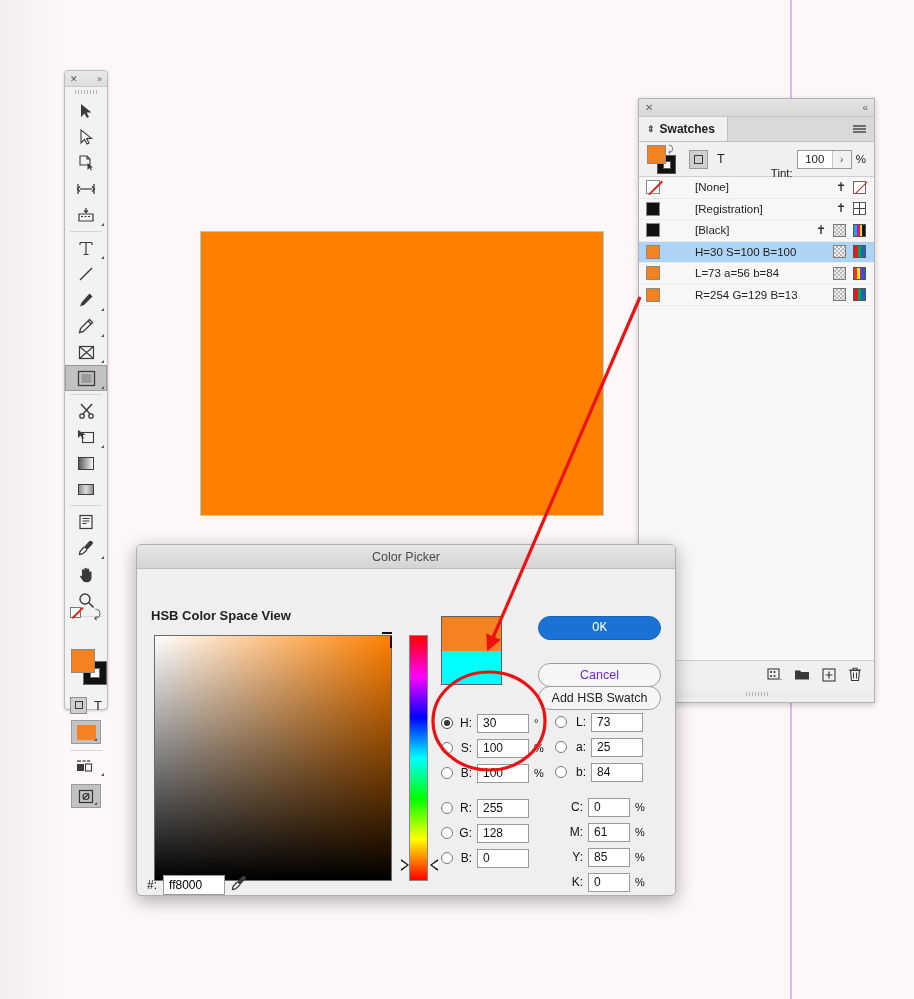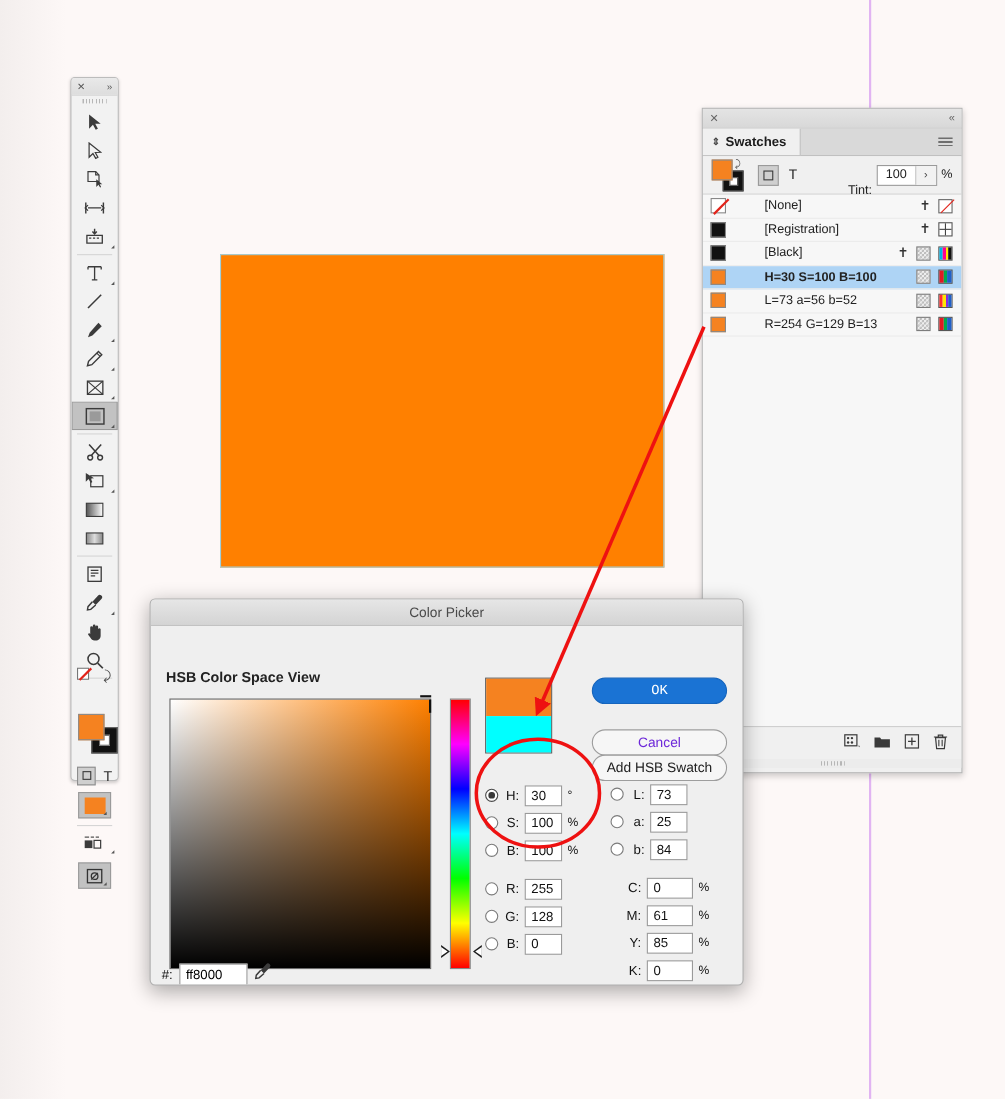--- a/index.html
+++ b/index.html
@@ -110,21 +110,21 @@
 
   #sw-list { background:#f7f7f7; height:483px; overflow:hidden; }
   .sw-row { display:flex; align-items:center; height:21.5px; padding:0 8px 0 7px;
     border-bottom:1px solid #ececec; gap:7px; }
   .sw-row.active { background:#aed4f5; }
   .sw-chip { width:14px; height:14px; border:1px solid #888; flex:0 0 auto; }
   .sw-chip.none{background:#fff;position:relative;}
   .sw-chip.none::after{content:"";position:absolute;left:-1px;top:5.5px;width:19px;height:1.5px;
     background:#e2231a;transform:rotate(-45deg);}
   .sw-name{ flex:1; font-size:11.5px; white-space:nowrap; overflow:hidden;padding-left:28px; }
-  .sw-row.active .sw-name{ font-weight:bold; }
+  .sw-row.active .sw-name{ font-weight:normal; }
   .sw-icons{ display:flex; align-items:center; gap:7px; }
   .ic{ width:13px; height:13px; flex:0 0 auto; }
   .ic-none{ border:1px solid #666; background:#fff; position:relative;}
   .ic-none::after{content:"";position:absolute;left:-1px;top:5px;width:17px;height:1.3px;background:#e2231a;transform:rotate(-45deg);}
   .ic-reg{ border:1px solid #555; background:#fff; position:relative;}
   .ic-reg::before{content:"";position:absolute;left:5px;top:0;width:1px;height:11px;background:#444;}
   .ic-reg::after{content:"";position:absolute;top:5px;left:0;width:11px;height:1px;background:#444;}
   .ic-tile{ border:1px solid #7d7d7d;
     background-image:linear-gradient(45deg,#b8b8b8 25%,transparent 25%,transparent 75%,#b8b8b8 75%),
                      linear-gradient(45deg,#b8b8b8 25%,transparent 25%,transparent 75%,#b8b8b8 75%);
@@ -186,21 +186,21 @@
   #btn-cancel{ top:94px; background:#f6f6f6; color:#6d28d9; border:1px solid #9d9d9d; }
   #btn-addswatch{ top:117px; background:#f6f6f6; color:#222; border:1px solid #9d9d9d; }
 
   .fld-row{ position:absolute; display:flex; align-items:center; gap:5px; height:20px; }
   .radio{ width:12px;height:12px;border-radius:50%;border:1.3px solid #7b7b7b;background:#fff;
           position:relative; flex:0 0 auto;}
   .radio.on{ border-color:#4a4a4a; }
   .radio.on::after{content:"";position:absolute;left:2.3px;top:2.3px;width:5.4px;height:5.4px;
           border-radius:50%;background:#3a3a3a;}
   .fld-lbl{ font-size:12px; color:#111; width:14px; text-align:right; }
-  .fld-in{ width:34px; height:19px; border:1px solid #9a9a9a; background:#fff;
+  .fld-in{ width:52px; height:19px; border:1px solid #9a9a9a; background:#fff;
            font-size:12px; color:#111; display:flex; align-items:center; padding-left:5px; }
   .fld-in.w42{ width:42px; }
   .unit{ font-size:11px; color:#111; }
   #hex-lbl{ font-size:12px; color:#111; }
   #hex-in{ width:62px; height:20px; border:1px solid #9a9a9a; background:#fff;
            font-size:12px; display:flex; align-items:center; padding-left:5px; }
 
   
   #anno-svg{ position:absolute; left:0; top:0; width:914px; height:999px; pointer-events:none; }
 </style>
@@ -484,21 +484,21 @@
           <span class="ic ic-tile"></span>
           <span class="ic ic-rgb">
             <span style="background:#e11b22"></span>
             <span style="background:#00a94f"></span>
             <span style="background:#2060c8"></span>
           </span>
         </span>
       </div>
       <div class="sw-row">
         <span class="sw-chip" style="background:#f58220;"></span>
-        <span class="sw-name">L=73 a=56 b=52</span>
+        <span class="sw-name">L=73 a=56 b=84</span>
         <span class="sw-icons">
           <span class="ic ic-tile"></span>
           <span class="ic ic-rgb">
             <span style="background:#ff2d2d"></span>
             <span style="background:#ffe800"></span>
             <span style="background:#8a2be2"></span>
             <span style="background:#2060c8"></span>
           </span>
         </span>
       </div>

